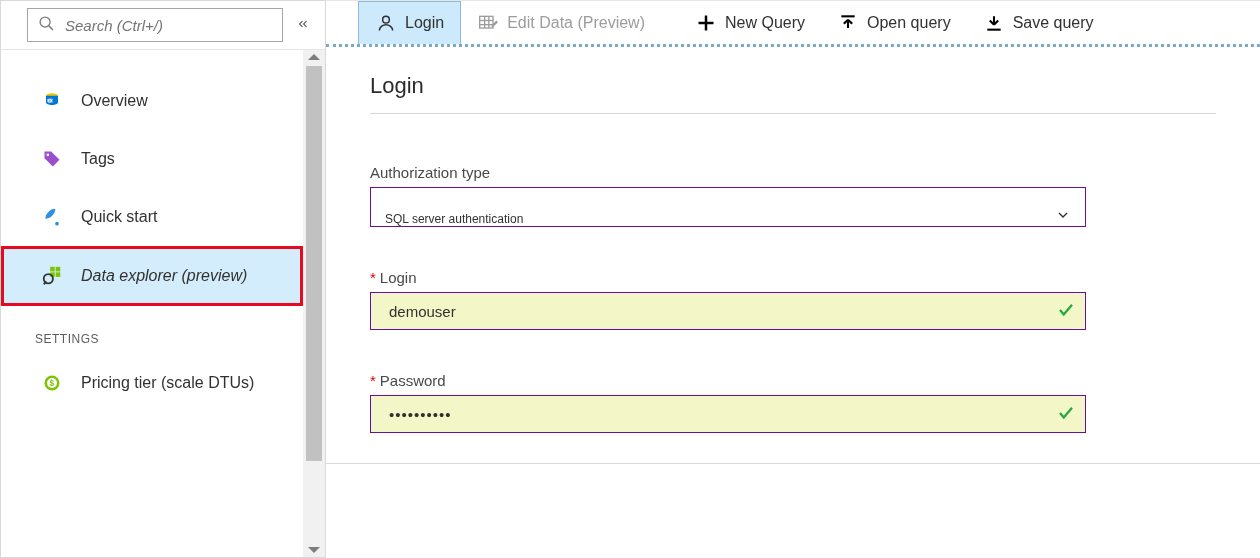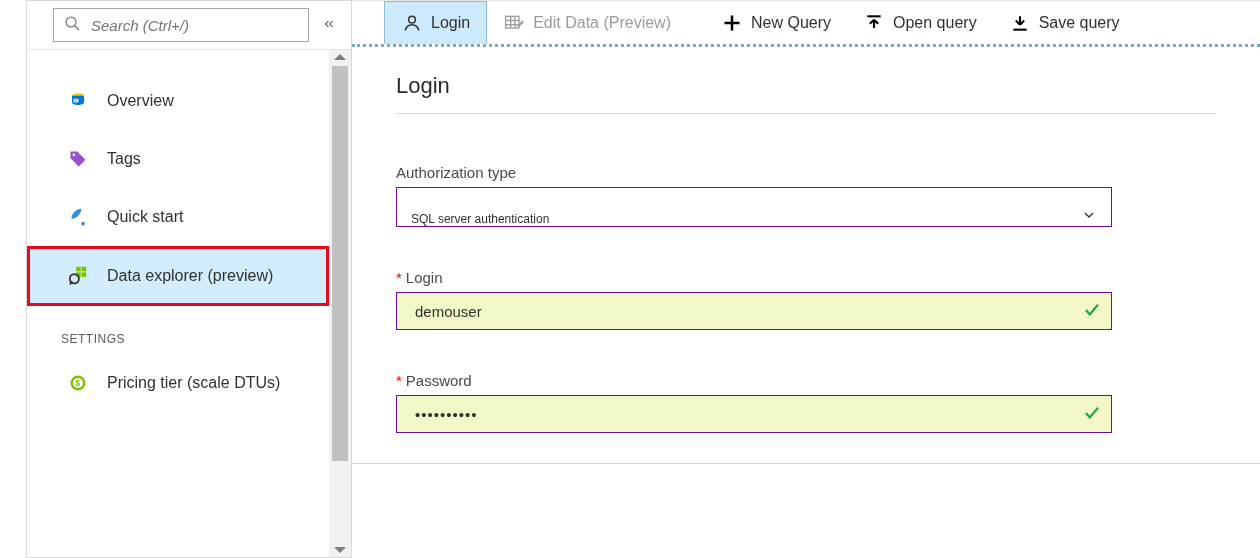--- a/index.html
+++ b/index.html
@@ -15,21 +15,20 @@
   }
 
   
   .sidebar {
     width: 326px;
     height: 558px;
     border: 1px solid #d9d9d9;
     display: flex;
     flex-direction: column;
     background: #fff;
-    margin-left: 26px;
   }
   .search-row {
     display: flex;
     align-items: center;
     padding: 7px 8px 7px 26px;
     gap: 6px;
   }
   .search-box {
     flex: 1;
     display: flex;
@@ -86,20 +85,21 @@
     height: 22px;
     display: flex;
     align-items: center;
     justify-content: center;
   }
   .nav-item.selected {
     background: #d3edfc;
     border: 3px solid #e9091e;
     height: 60px;
     padding-left: 37px;
+    font-style: italic;
   }
   .section-header {
     font-size: 12px;
     letter-spacing: 0.5px;
     color: #5b5b5b;
     padding: 26px 0 8px 34px;
   }
 
   .scrollbar {
     width: 22px;

